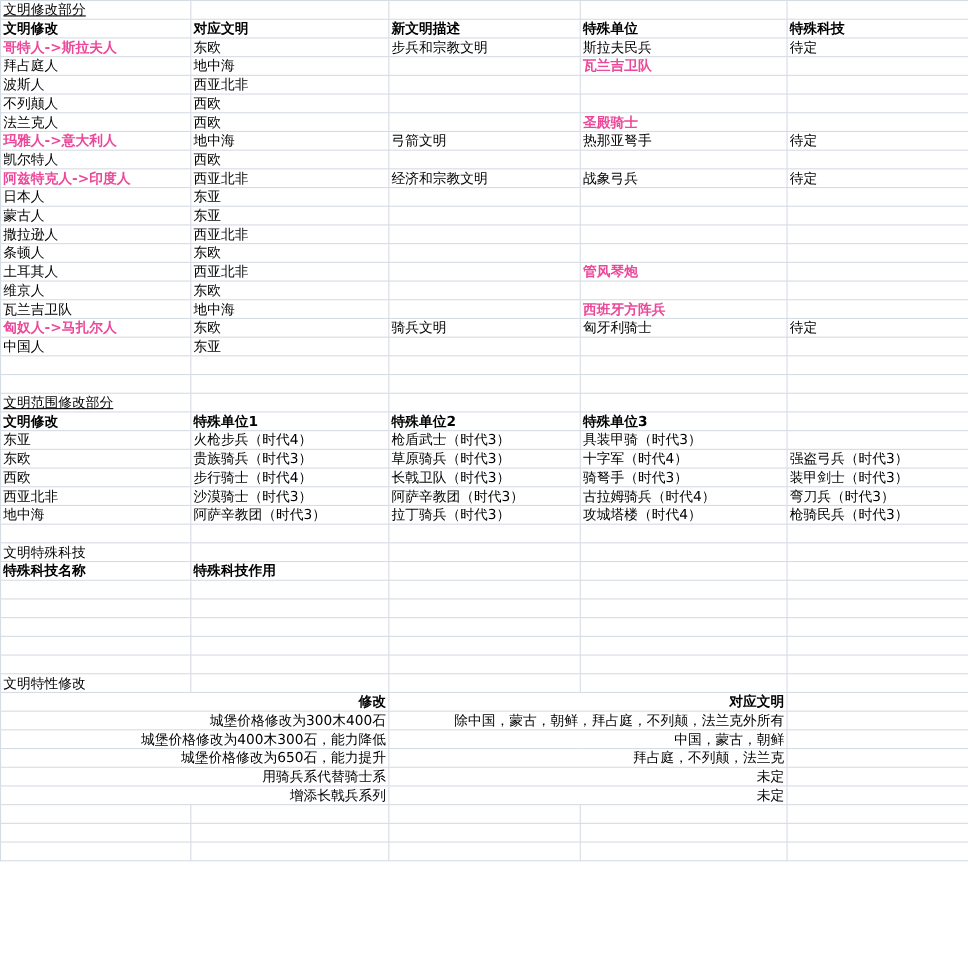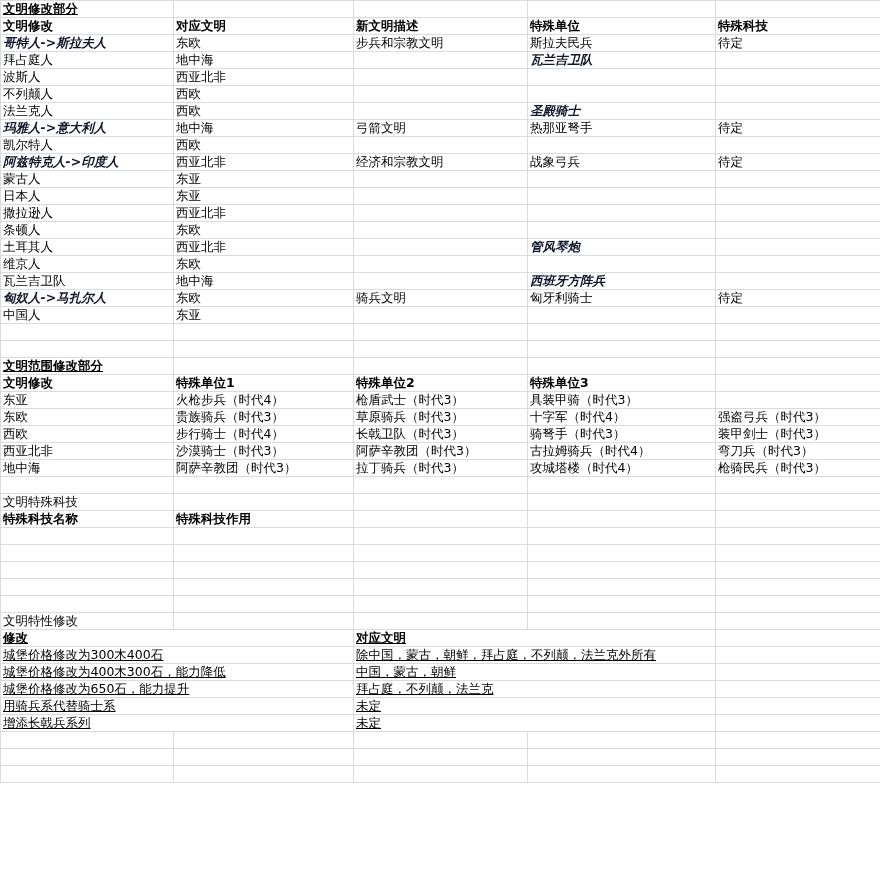--- a/index.html
+++ b/index.html
@@ -32,46 +32,44 @@
   }
   
   col.c1 { width: 173px; }
   col.c2 { width: 180px; }
   col.c3 { width: 174px; }
   col.c4 { width: 188px; }
   col.c5 { width: 165px; }
 
   .blank { }
   .section-title {
-    font-weight: bold;
+    font-weight: normal;
     text-decoration: underline;
     font-size: 13.5px;
     height: 26px;
     line-height: 30px;
     vertical-align: bottom;
   }
   .section-title-plain {
     font-weight: normal;
     font-size: 13.5px;
     height: 26px;
     line-height: 30px;
     vertical-align: bottom;
   }
   .colhead {
     font-weight: bold;
     font-size: 13px;
   }
   .red {
-    color: #0f172a;
+    color: #ec4899;
     font-weight: bold;
-    font-style: italic;
   }
   .center {
-    text-align: left;
-    text-decoration: underline;
+    text-align: right;
   }
   .tallrow td { height: 26px; line-height: 30px; }
   .spacer td { height: 16px; }
 </style>
 </head>
 <body>
 
 <table class="sheet">
   <colgroup>
     <col class="c1">
@@ -145,28 +143,28 @@
         <td></td>
       </tr>
       <tr>
         <td class="red">阿兹特克人-&gt;印度人</td>
         <td>西亚北非</td>
         <td>经济和宗教文明</td>
         <td>战象弓兵</td>
         <td>待定</td>
       </tr>
       <tr>
+        <td>日本人</td>
+        <td>东亚</td>
+        <td></td>
+        <td></td>
+        <td></td>
+      </tr>
+      <tr>
         <td>蒙古人</td>
-        <td>东亚</td>
-        <td></td>
-        <td></td>
-        <td></td>
-      </tr>
-      <tr>
-        <td>日本人</td>
         <td>东亚</td>
         <td></td>
         <td></td>
         <td></td>
       </tr>
       <tr>
         <td>撒拉逊人</td>
         <td>西亚北非</td>
         <td></td>
         <td></td>

